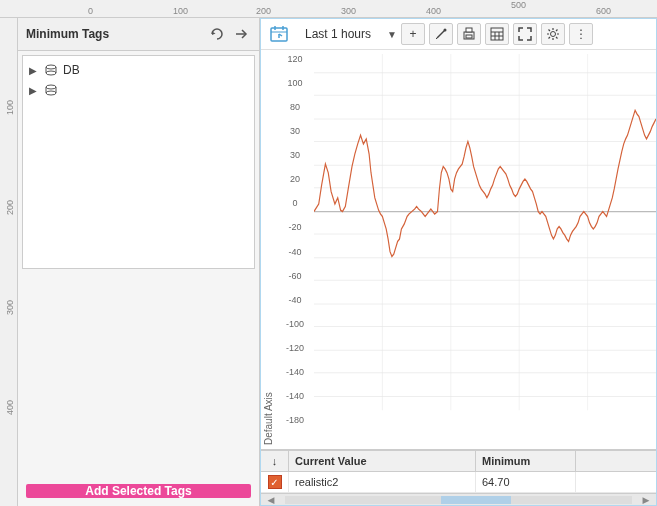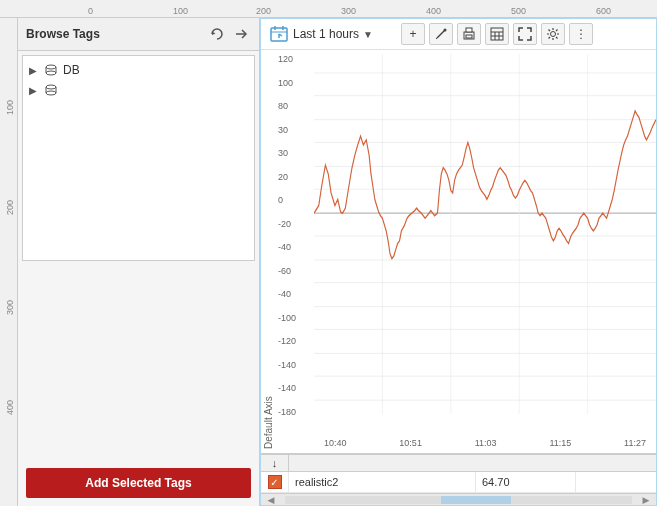--- a/index.html
+++ b/index.html
@@ -96,22 +96,22 @@
       width: 16px;
       height: 14px;
       margin-right: 4px;
       display: inline-flex;
       align-items: center;
       justify-content: center;
     }
 
     .add-tags-btn {
       margin: 8px;
-      padding: 8px;
-      background: #b91c1c;
+      padding: 0;
+      background: #ec4899;
       color: white;
       border: none;
       cursor: pointer;
       font-size: 12px;
       font-weight: bold;
       text-align: center;
       border-radius: 2px;
     }
 
     
@@ -128,22 +128,22 @@
       align-items: center;
       padding: 4px 8px;
       background: white;
       border-bottom: 1px solid #e0e0e0;
       gap: 4px;
     }
 
     .time-selector {
       display: flex;
       align-items: center;
-      gap: 4px;
-      margin-right: 24px;
+      gap: 16px;
+      margin-right: 0;
     }
 
     .time-icon {
       width: 20px;
       height: 20px;
       display: flex;
       align-items: center;
       justify-content: center;
     }
 
@@ -182,26 +182,26 @@
     .chart-with-axis {
       flex: 1;
       position: relative;
       overflow: hidden;
     }
 
     .y-axis {
       position: absolute;
       left: 0;
       top: 0;
-      bottom: 32px;
+      bottom: 20px;
       width: 38px;
       display: flex;
       flex-direction: column;
       justify-content: space-between;
-      align-items: flex-start;
+      align-items: center;
       padding: 4px 2px;
       font-size: 9px;
       color: #666;
     }
 
     .chart-svg-container {
       position: absolute;
       left: 38px;
       top: 4px;
       right: 0;
@@ -304,38 +304,38 @@
 </head>
 <body>
 
 <div style="position:absolute;top:0;left:0;right:0;height:18px;background:#f0f0f0;border-bottom:1px solid #ccc;overflow:hidden;">
   <div style="position:absolute;left:18px;top:0;right:0;height:18px;">
     <span style="position:absolute;left:70px;bottom:2px;font-size:9px;color:#888;">0</span>
     <span style="position:absolute;left:155px;bottom:2px;font-size:9px;color:#888;">100</span>
     <span style="position:absolute;left:238px;bottom:2px;font-size:9px;color:#888;">200</span>
     <span style="position:absolute;left:323px;bottom:2px;font-size:9px;color:#888;">300</span>
     <span style="position:absolute;left:408px;bottom:2px;font-size:9px;color:#888;">400</span>
-    <span style="position:absolute;left:493px;bottom:2px;font-size:9px;color:#888;">500</span>
+    <span style="position:absolute;left:493px;bottom:8px;font-size:9px;color:#888;">500</span>
     <span style="position:absolute;left:578px;bottom:2px;font-size:9px;color:#888;">600</span>
   </div>
 </div>
 
 <div style="position:absolute;top:18px;left:0;width:18px;bottom:0;background:#f0f0f0;border-right:1px solid #ccc;overflow:hidden;">
   <span style="position:absolute;right:2px;top:82px;font-size:9px;color:#888;writing-mode:vertical-rl;transform:rotate(180deg);">100</span>
   <span style="position:absolute;right:2px;top:182px;font-size:9px;color:#888;writing-mode:vertical-rl;transform:rotate(180deg);">200</span>
   <span style="position:absolute;right:2px;top:282px;font-size:9px;color:#888;writing-mode:vertical-rl;transform:rotate(180deg);">300</span>
   <span style="position:absolute;right:2px;top:382px;font-size:9px;color:#888;writing-mode:vertical-rl;transform:rotate(180deg);">400</span>
 </div>
 
 <div class="main-container">
 
   <div class="left-panel">
 
     <div class="browse-tags-header">
-      <span class="browse-tags-title">Browse Tags</span>
+      <span class="browse-tags-title">Minimum Tags</span>
       <div class="header-icons">
         <button class="icon-btn" title="Refresh">
           <svg width="14" height="14" viewBox="0 0 14 14">
             <path d="M2 7 A5 5 0 1 1 7 12" stroke="#555" stroke-width="1.5" fill="none"></path>
             <polygon points="2,4.5 2,8 5.5,6.5" fill="#555"></polygon>
           </svg>
         </button>
         <button class="icon-btn" title="Close">
           <svg width="14" height="14" viewBox="0 0 14 14">
             <line x1="2" y1="7" x2="12" y2="7" stroke="#555" stroke-width="1.5"></line>
@@ -650,35 +650,30 @@
                 350,68
                 352,65
                 354,62
                 356,58
                 358,55
                 360,52
               "></polyline>
           </svg>
         </div>
 
-        <div class="x-axis">
-          <span>10:40</span>
-          <span>10:51</span>
-          <span>11:03</span>
-          <span>11:15</span>
-          <span>11:27</span>
-        </div>
       </div>
     </div>
 
     <div class="data-table">
       <div class="table-header">
         <div class="table-header-cell checkbox-cell">
           <span>↓</span>
         </div>
+        <div class="table-header-cell">Current Value</div>
+        <div class="table-header-cell">Minimum</div>
       </div>
       <div class="table-row">
         <div class="table-cell checkbox-cell">
           <div class="checkbox-checked">✓</div>
         </div>
         <div class="table-cell">realistic2</div>
         <div class="table-cell">64.70</div>
       </div>
     </div>
 

